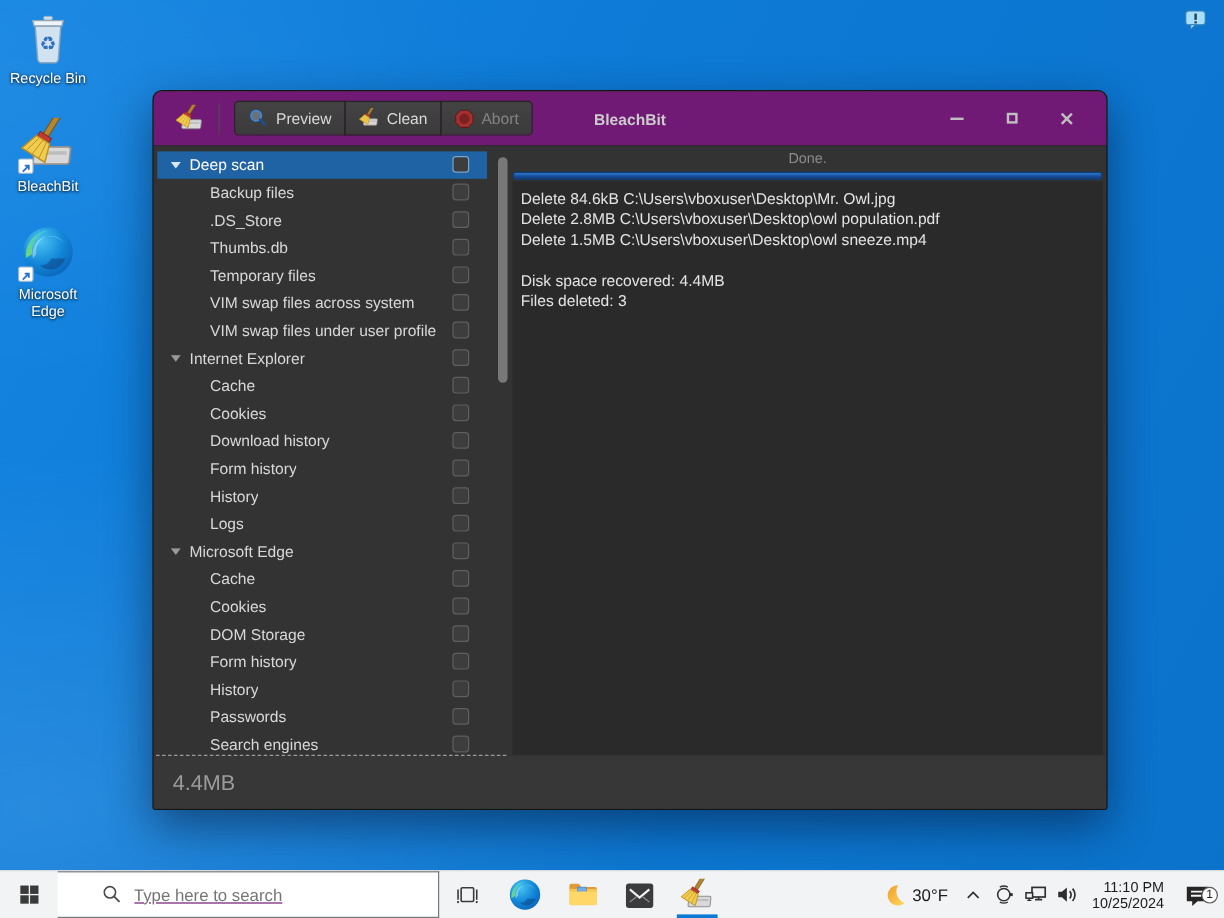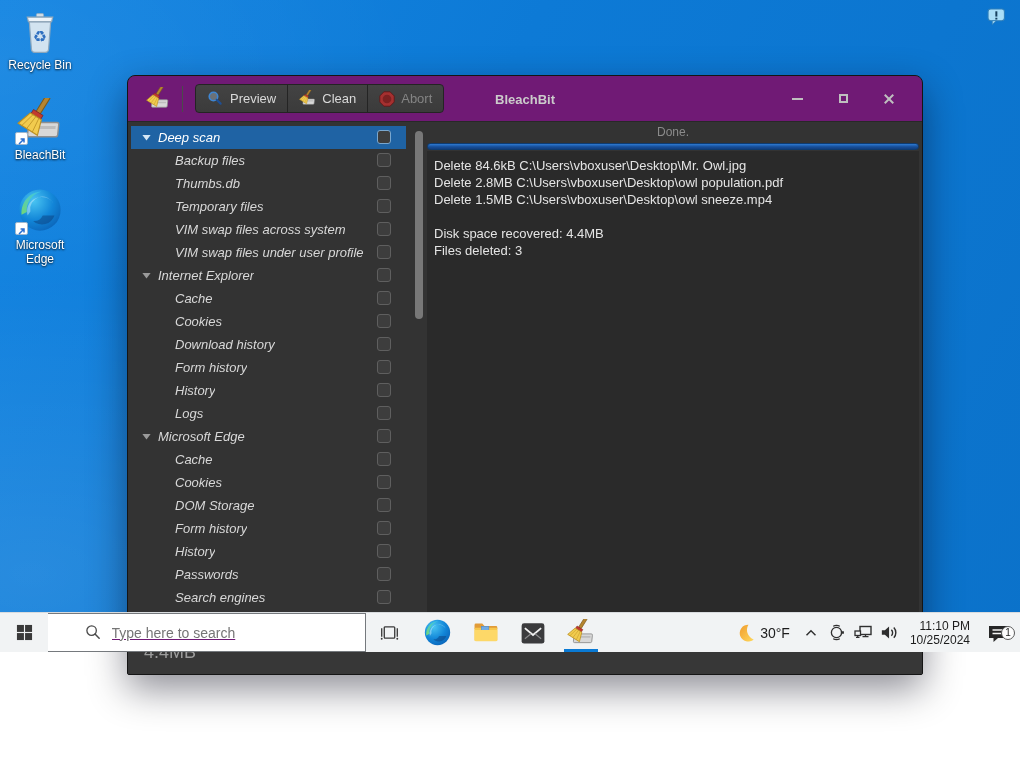--- a/index.html
+++ b/index.html
@@ -1,19 +1,19 @@
 <!DOCTYPE html>
 <html style="--sel-blue: #1f63a4; --tb-active: #0a7ad4;"><head>
 <meta charset="utf-8">
 <style>
   * { margin:0; padding:0; box-sizing:border-box; }
   html,body { width:1020px; height:765px; overflow:hidden; font-family:"Liberation Sans",sans-serif; }
 
   
-  .desktop { position:relative; width:1020px; height:652px;
+  .desktop { position:relative; width:1020px; height:765px;
     background: linear-gradient(118deg,#1485e2 0%, #0d7ad6 40%, #0b72ca 100%); }
   .desktop::after { content:""; position:absolute; inset:0; pointer-events:none;
     background: radial-gradient(850px 480px at 3% 88%, rgba(255,255,255,.10), transparent 62%),
                 radial-gradient(700px 400px at 0% 10%, rgba(255,255,255,.05), transparent 60%); }
 
   .desk-icons { position:absolute; left:4px; top:8px; width:72px; z-index:2; }
   .desk-icon { width:72px; margin-bottom:26px; text-align:center; cursor:default; }
   .desk-icon .art { position:relative; width:46px; height:46px; margin:0 auto 4px; }
   .desk-icon .lbl { color:#fff; font-size:12px; line-height:14px;
     text-shadow:0 1px 2px rgba(0,0,0,.75), 0 0 3px rgba(0,0,0,.4); }
@@ -51,21 +51,21 @@
   .content { position:absolute; top:46px; left:0; right:0; bottom:44px; background:#333333; }
 
   
   .tree { position:absolute; left:3px; top:4px; width:275px; bottom:1px; overflow:hidden; }
   .trow { position:relative; height:23px; display:flex; align-items:center; color:#d8d8d8; font-size:13px; }
   .trow.sel { background:var(--sel-blue,#1f63a4); color:#ffffff; }
   .trow .exp { width:9px; height:6px; margin-left:11px; visibility:hidden; flex:none;
     clip-path:polygon(0 0,100% 0,50% 100%); background:#9a9a9a; }
   .trow .exp.has { visibility:visible; }
   .trow.sel .exp.has { background:#d5e6f5; }
-  .trow .tlbl { margin-left:7px; white-space:nowrap; overflow:hidden;font-style:italic; }
+  .trow .tlbl { margin-left:7px; white-space:nowrap; overflow:hidden; }
   .trow.lvl1 .tlbl { margin-left:24px; }
   .trow .cb { position:absolute; right:15px; top:4px; width:14px; height:14px;
     background:#3d3d3d; border:1px solid #5f5f5f; border-radius:3px; }
   .trow.sel .cb { border-color:#79a7cf; }
   .overshoot { position:absolute; left:2px; bottom:0; width:292px; border-top:1px dashed #9a9a9a; }
 
   
   .vscroll { position:absolute; left:286px; top:4px; width:10px; bottom:2px; }
   .vthumb { position:absolute; left:1px; top:5px; width:8px; height:188px; background:#787878; border-radius:4px; }
 
@@ -322,20 +322,25 @@
             <span class="tlbl">Deep scan</span>
             <span class="cb"></span>
           </div>
           <div class="trow lvl1">
             <span class="exp"></span>
             <span class="tlbl">Backup files</span>
             <span class="cb"></span>
           </div>
           <div class="trow lvl1">
             <span class="exp"></span>
+            <span class="tlbl">.DS_Store</span>
+            <span class="cb"></span>
+          </div>
+          <div class="trow lvl1">
+            <span class="exp"></span>
             <span class="tlbl">Thumbs.db</span>
             <span class="cb"></span>
           </div>
           <div class="trow lvl1">
             <span class="exp"></span>
             <span class="tlbl">Temporary files</span>
             <span class="cb"></span>
           </div>
           <div class="trow lvl1">
             <span class="exp"></span>

